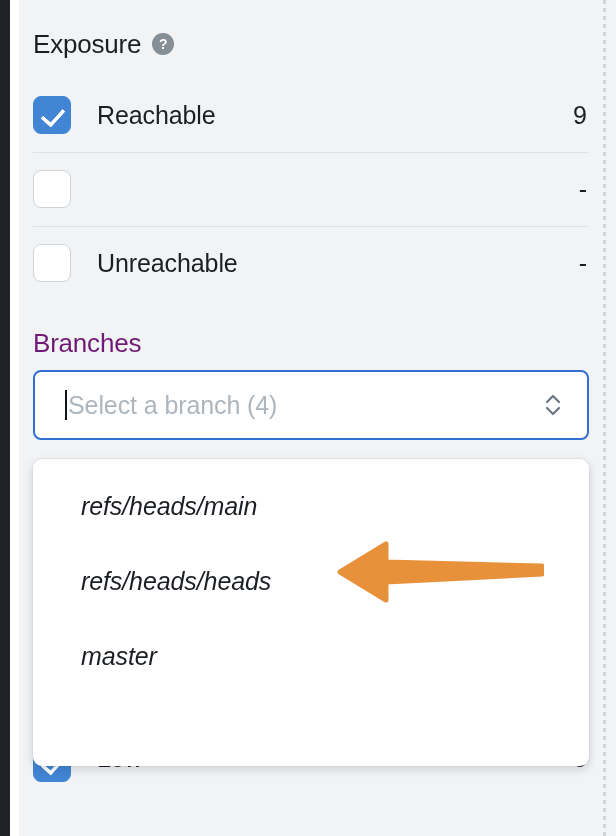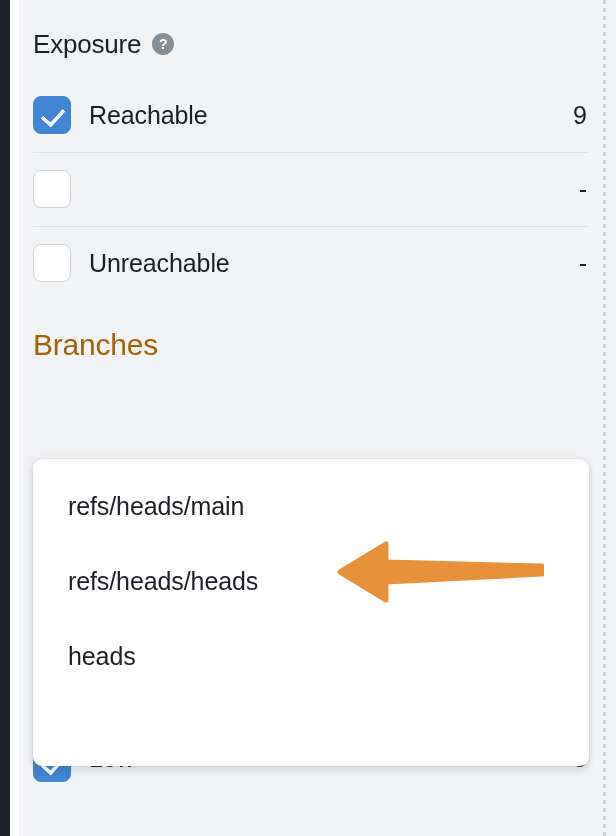--- a/index.html
+++ b/index.html
@@ -152,41 +152,41 @@
     top: 7px;
     width: 10px;
     height: 18px;
     border: solid #ffffff;
     border-width: 0 4px 4px 0;
     transform: rotate(42deg);
     border-radius: 1px;
   }
 
   .row-label {
-    margin-left: 18px;
+    margin-left: 26px;
     font-size: 25px;
     color: #1b1f24;
     letter-spacing: -0.1px;
     white-space: nowrap;
   }
   .row-count {
     margin-left: auto;
     font-size: 25px;
     color: #1b1f24;
     padding-right: 2px;
   }
 
   
   .branches-label {
     position: absolute;
     left: 14px;
     top: 330px;
-    font-size: 30px;
+    font-size: 26px;
     font-weight: 400;
-    color: #a16207;
+    color: #701a75;
     letter-spacing: -0.2px;
     line-height: 1;
   }
 
   .branch-select {
     position: absolute;
     left: 14px;
     top: 370px;
     width: 556px;
     height: 70px;
@@ -234,26 +234,27 @@
     border-radius: 9px;
     box-shadow: 0 3px 10px rgba(15, 25, 40, 0.16),
                 0 0 0 1px rgba(15, 25, 40, 0.04);
     overflow: hidden;
     z-index: 20;
   }
   .menu-item {
     height: 75px;
     display: flex;
     align-items: center;
-    padding-left: 35px;
+    padding-left: 48px;
     font-size: 25px;
     color: #1b1f24;
     letter-spacing: -0.1px;
     white-space: nowrap;
     cursor: pointer;
+    font-style: italic;
   }
   .menu-item:first-child { margin-top: 10px; }
 
   
   .severity-row {
     position: absolute;
     left: 14px;
     top: 744px;
     width: 556px;
     height: 62px;
@@ -305,31 +306,41 @@
       <div class="exposure-row">
         <span class="cbox"></span>
         <span class="row-label">Unreachable</span>
         <span class="row-count">-</span>
       </div>
 
     </div>
 
     <div class="branches-label">Branches</div>
 
+    <div class="branch-select">
+      <span class="caret"></span>
+      <span class="branch-placeholder">Select a branch (4)</span>
+      <span class="updown-icon">
+        <svg viewBox="0 0 20 30" width="20" height="30" aria-hidden="true">
+          <path d="M4 12 L10 6 L16 12" fill="none" stroke="currentColor" stroke-width="2.2" stroke-linecap="round" stroke-linejoin="round"></path>
+          <path d="M4 18 L10 24 L16 18" fill="none" stroke="currentColor" stroke-width="2.2" stroke-linecap="round" stroke-linejoin="round"></path>
+        </svg>
+      </span>
+    </div>
 
     <div class="severity-row">
       <span class="cbox checked"></span>
       <span class="row-label">Low</span>
       <span class="row-count">0</span>
     </div>
 
     <div class="branch-menu">
       <div class="menu-item">refs/heads/main</div>
       <div class="menu-item">refs/heads/heads</div>
-      <div class="menu-item">heads</div>
+      <div class="menu-item">master</div>
     </div>
 
   </div>
 
   <div class="arrow-annotation">
     <svg viewBox="0 0 210 72" width="210" height="72" aria-hidden="true">
       <path d="M6 36
                L52 8
                L52 26
                L208 30

